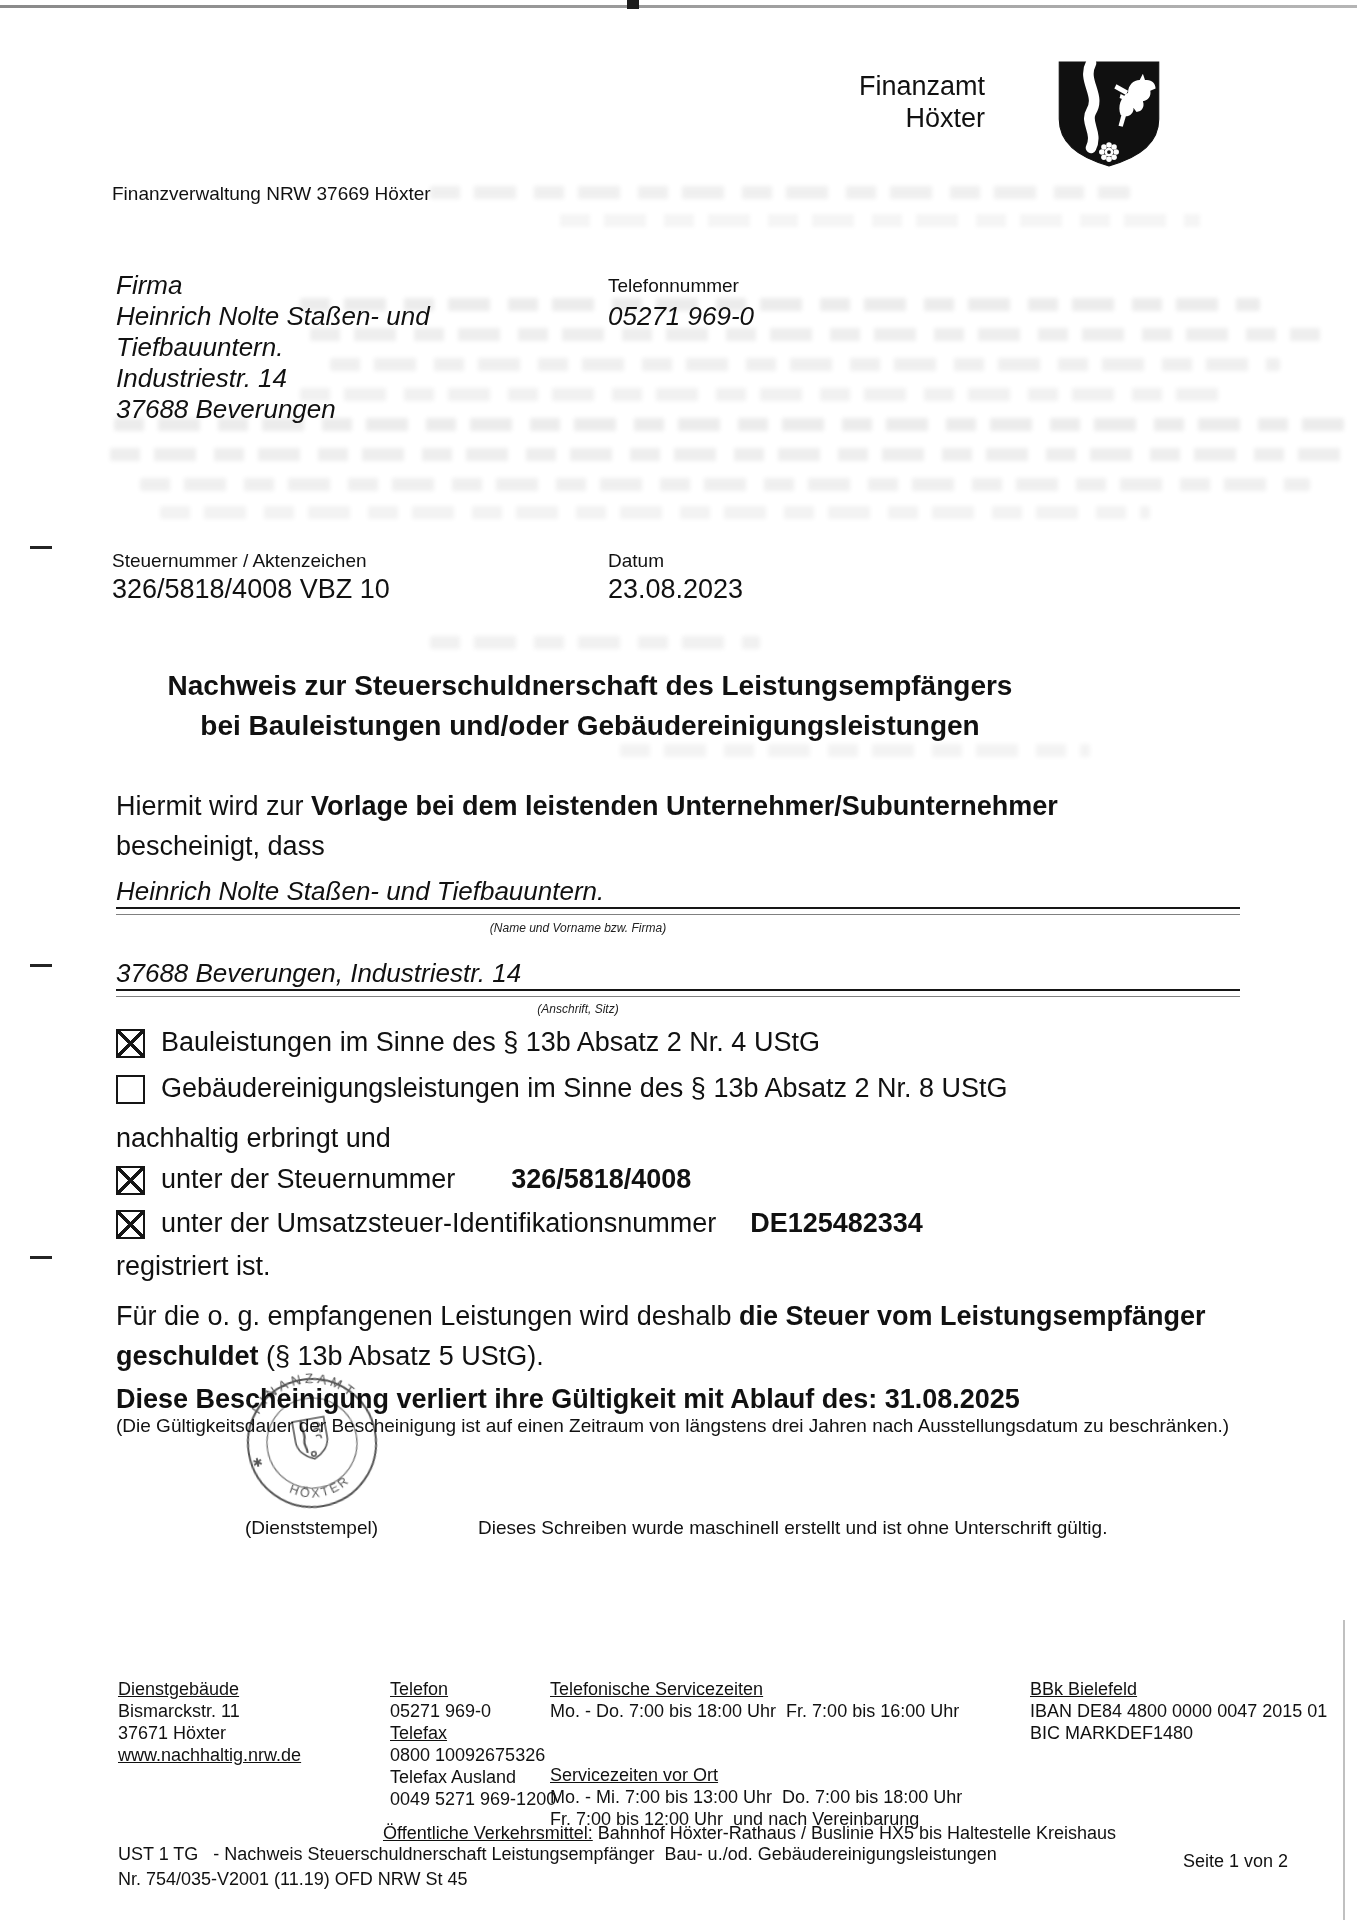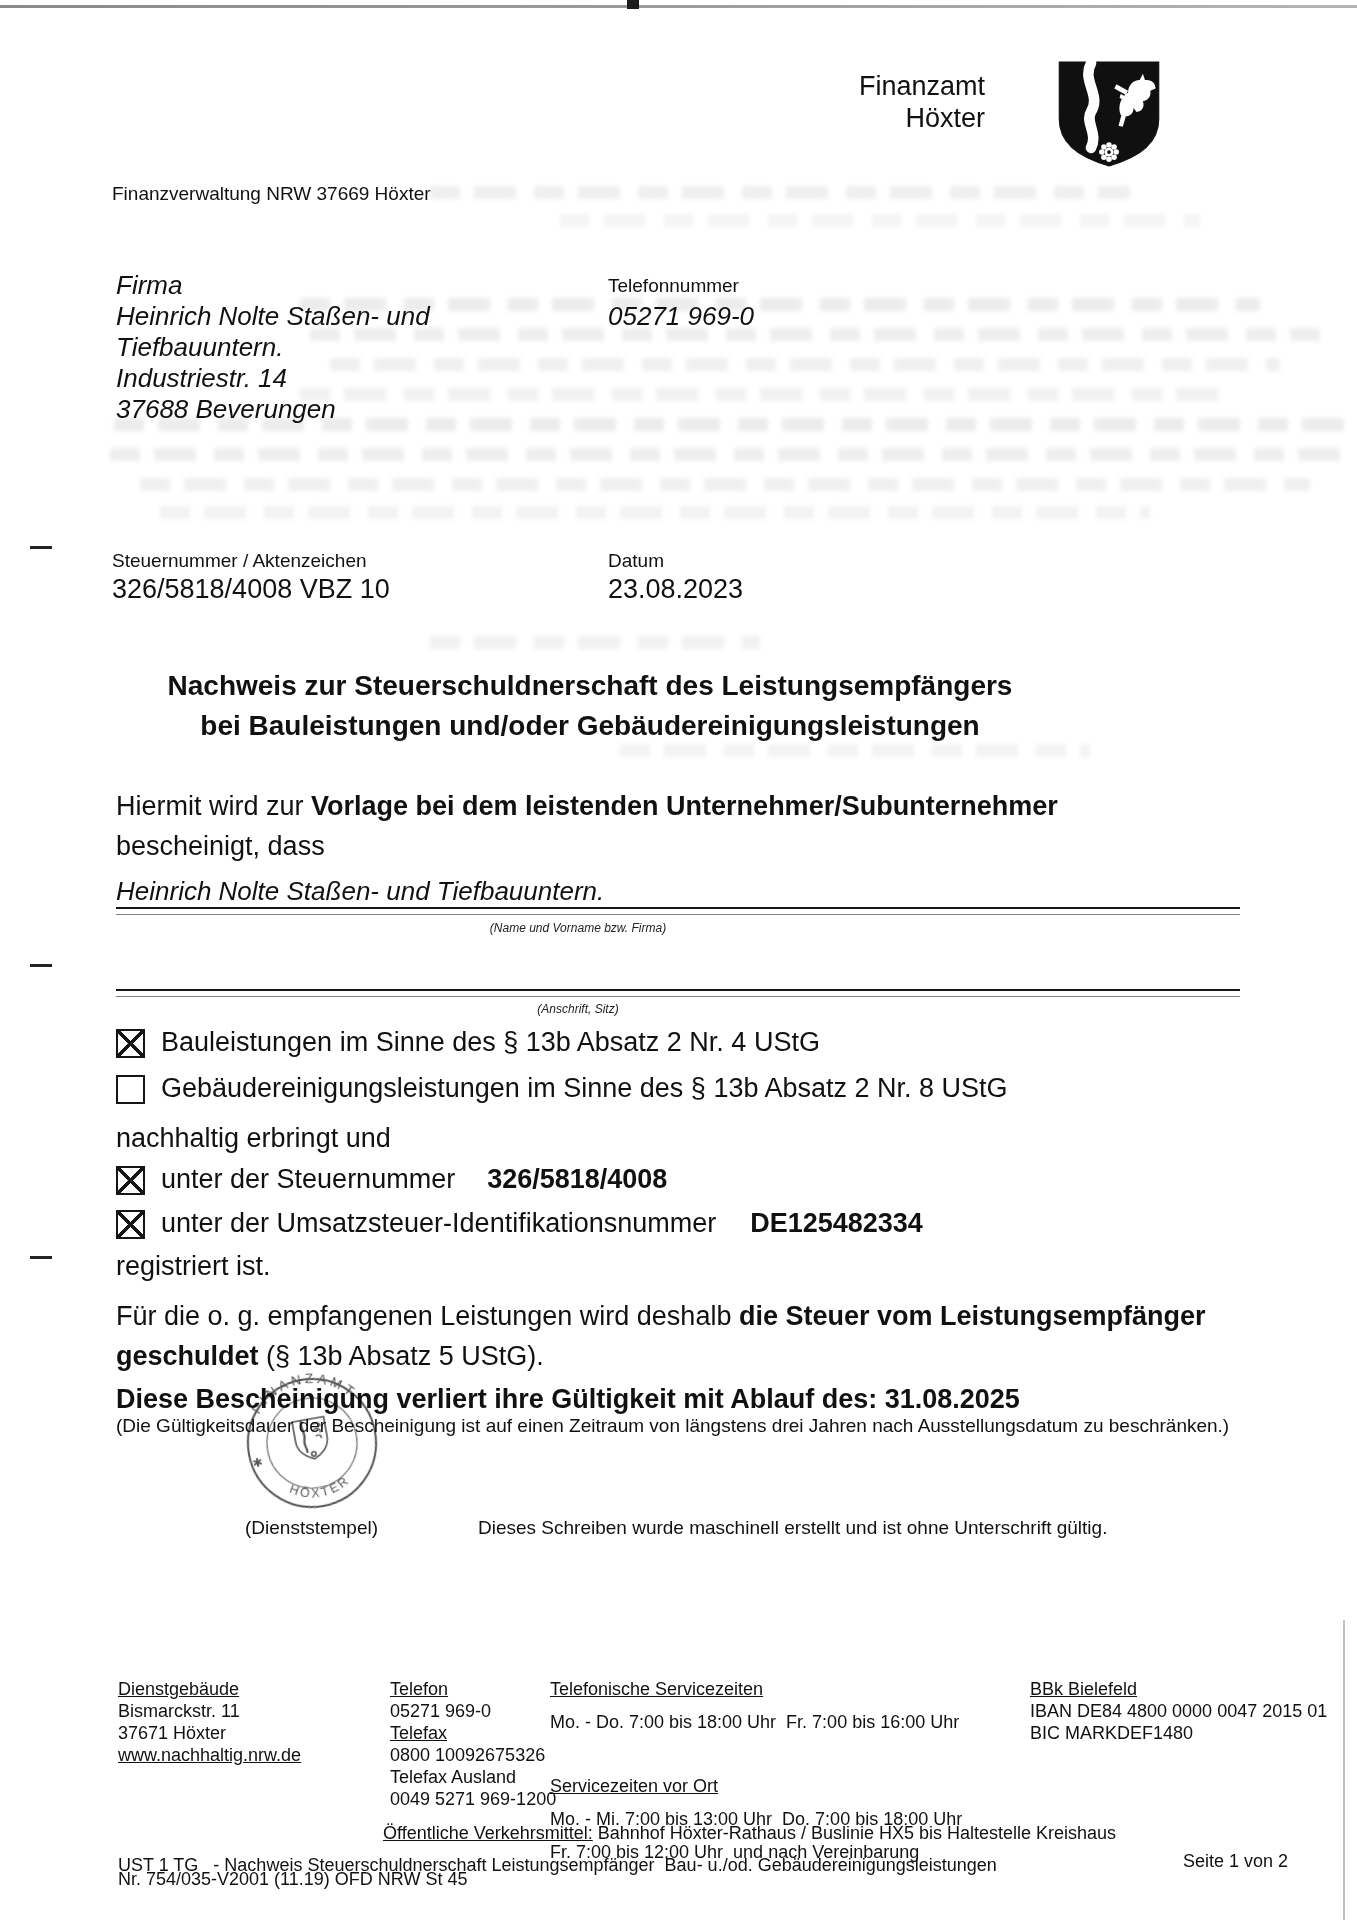--- a/index.html
+++ b/index.html
@@ -5,21 +5,21 @@
   html,body{margin:0;padding:0;background:#e8e8e8;}
   .page{position:relative;width:1357px;height:1920px;margin:0 auto;background:#ffffff;
         font-family:"Liberation Sans","DejaVu Sans",sans-serif;color:#111;overflow:hidden;}
   .abs{position:absolute;}
   .t19{font-size:19px;line-height:23px;}
   .t26{font-size:26px;line-height:31px;font-style:italic;}
   .t27{font-size:27px;line-height:33px;}
   .t17{font-size:12px;line-height:20px;font-style:italic;}
   .t18{font-size:18px;line-height:22px;}
   .b{font-weight:bold;}
-  .pre{white-space:pre-wrap;margin-top:11px;}
+  .pre{white-space:pre-wrap;}
   .u{text-decoration:underline;}
   
   .top-edge{left:0;top:5px;width:100%;height:3px;
     background:linear-gradient(90deg,#8a8a8a 0%,#9a9a9a 45%,#b5b5b5 100%);}
   .top-tick{left:627px;top:0;width:12px;height:9px;background:#1c1c1c;}
   .right-edge{left:1343px;top:1620px;width:2px;height:300px;background:#8c8c8c;opacity:.55;}
   .fold{left:30px;width:22px;height:3px;background:#242424;}
   
   .ghost{position:absolute;height:13px;filter:blur(2.3px);border-radius:2px;
     background:repeating-linear-gradient(90deg, rgba(85,85,85,.55) 0 30px, rgba(85,85,85,0) 30px 44px,
@@ -31,21 +31,21 @@
   
   .rule{left:116px;width:1124px;height:0;border-top:2.5px solid #161616;}
   .rule-echo{left:116px;width:1124px;height:0;border-top:1px solid #555;opacity:.75;}
   .cap{left:116px;width:924px;text-align:center;color:#222;}
   
   .chkrow{position:absolute;left:116px;display:flex;align-items:flex-start;gap:16px;font-size:27px;line-height:33px;}
   .cbx{flex:none;width:25px;height:25px;margin-top:3px;border:2.5px solid #151515;background-color:#fff;}
   .cbx[data-checked="true"]{background-image:
       linear-gradient(45deg, transparent 45%, #151515 45%, #151515 55%, transparent 55%),
       linear-gradient(135deg, transparent 45%, #151515 45%, #151515 55%, transparent 55%);}
-  .regval{font-weight:bold;margin-left:16px;}
+  .regval{font-weight:bold;margin-left:40px;}
   
   .stamp{position:absolute;left:237px;top:1368px;transform:rotate(-10deg);
          filter:blur(.4px);opacity:.88;mix-blend-mode:multiply;}
   
   .fcol{position:absolute;font-size:18px;line-height:22px;}
 </style>
 </head>
 <body>
 
 <div class="page">
@@ -124,20 +124,21 @@
   <div class="abs t27" style="left:116px;top:790px">
     <span>Hiermit wird zur </span><span class="b">Vorlage bei dem leistenden Unternehmer/Subunternehmer</span>
   </div>
   <div class="abs t27" style="left:116px;top:830px">bescheinigt, dass</div>
 
   <div class="abs t26" style="left:116px;top:876px">Heinrich Nolte Staßen- und Tiefbauuntern.</div>
   <div class="abs rule" style="top:907px"></div>
   <div class="abs rule-echo" style="top:914px"></div>
   <div class="abs t17 cap" style="top:918px">(Name und Vorname bzw. Firma)</div>
 
+  <div class="abs t26" style="left:116px;top:958px">37688 Beverungen, Industriestr. 14</div>
   <div class="abs rule" style="top:989px"></div>
   <div class="abs rule-echo" style="top:996px"></div>
   <div class="abs t17 cap" style="top:999px">(Anschrift, Sitz)</div>
 
   <div class="chkrow" style="top:1026px">
     <span class="cbx" data-checked="true"></span>
     <span>Bauleistungen im Sinne des § 13b Absatz 2 Nr. 4 UStG</span>
   </div>
   <div class="chkrow" style="top:1072px">
     <span class="cbx" data-checked="false"></span>

